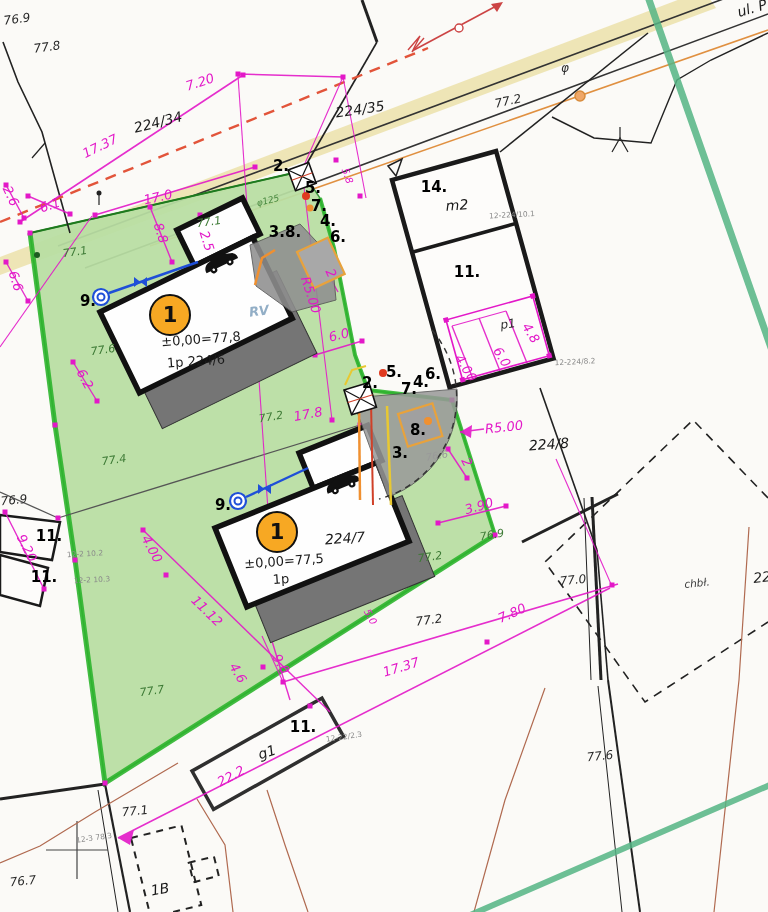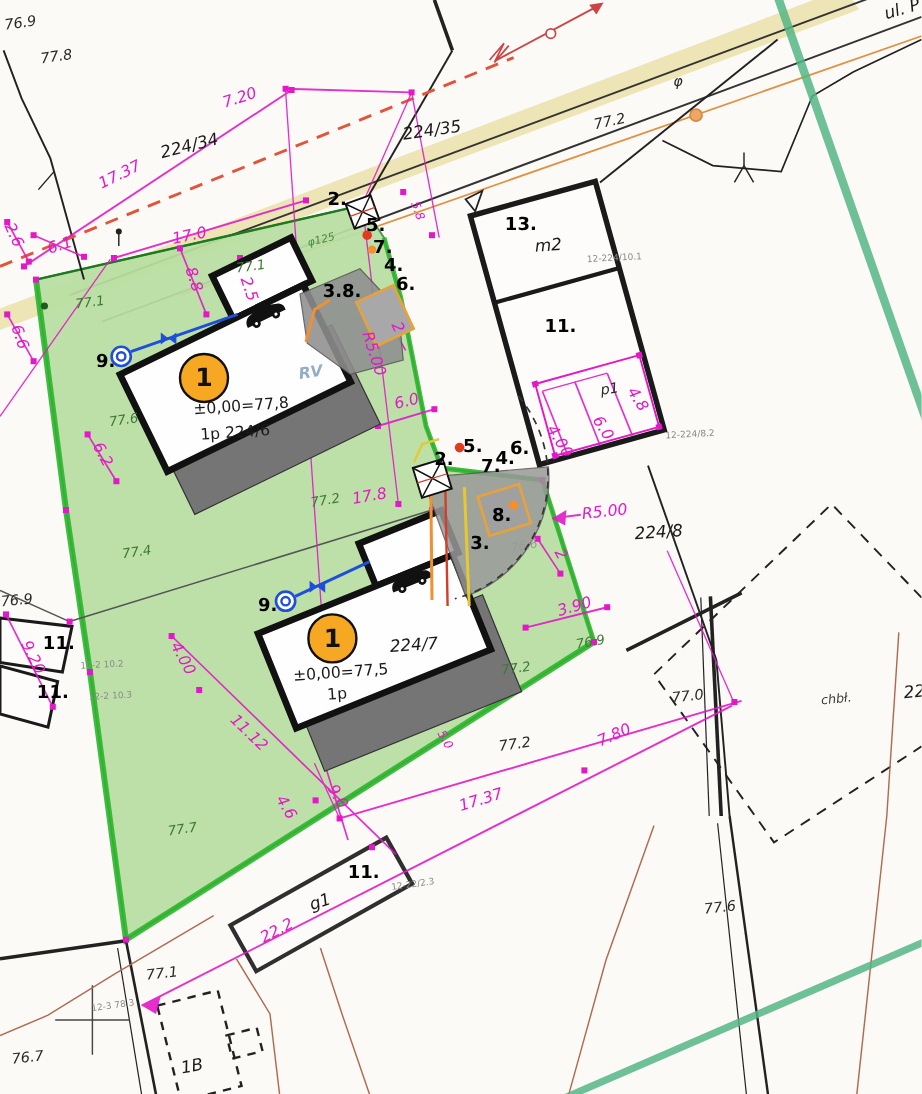--- a/index.html
+++ b/index.html
@@ -348,34 +348,34 @@
     <div class="lb blkS" style="left: 697px; top: 583px; transform: translate(-50%, -50%) rotate(-6deg);">chbł.</div>
     <div class="lb parcel" style="left: 762px; top: 577px; transform: translate(-50%, -50%) rotate(-6deg);">22</div>
     <div class="lb parcel" style="left: 549px; top: 444px; transform: translate(-50%, -50%) rotate(-4deg);">224/8</div>
     <div class="lb parcel" style="left: 345px; top: 538px; transform: translate(-50%, -50%) rotate(-4deg);">224/7</div>
     <div class="lb bld" style="left: 201px; top: 339px; transform: translate(-50%, -50%) rotate(-4deg);">±0,00=77,8</div>
     <div class="lb bld" style="left: 196px; top: 361px; transform: translate(-50%, -50%) rotate(-4deg);">1p 224/6</div>
     <div class="lb bld" style="left: 284px; top: 561px; transform: translate(-50%, -50%) rotate(-4deg);">±0,00=77,5</div>
     <div class="lb bld" style="left: 281px; top: 579px; transform: translate(-50%, -50%) rotate(-4deg);">1p</div>
     <div class="lb blu" style="left: 259px; top: 311px; transform: translate(-50%, -50%) rotate(-8deg);">RV</div>
     <div class="lb parcel" style="left: 457px; top: 205px; transform: translate(-50%, -50%) rotate(-4deg);">m2</div>
-    <div class="lb bold" style="left: 434px; top: 187px; transform: translate(-50%, -50%) rotate(0deg);">13.</div>
+    <div class="lb bold" style="left: 434px; top: 187px; transform: translate(-50%, -50%) rotate(0deg);">14.</div>
     <div class="lb bold" style="left: 467px; top: 272px; transform: translate(-50%, -50%) rotate(0deg);">11.</div>
     <div class="lb bold" style="left: 49px; top: 536px; transform: translate(-50%, -50%) rotate(0deg);">11.</div>
     <div class="lb bold" style="left: 44px; top: 577px; transform: translate(-50%, -50%) rotate(0deg);">11.</div>
     <div class="lb bold" style="left: 303px; top: 727px; transform: translate(-50%, -50%) rotate(0deg);">11.</div>
     <div class="lb blk" style="left: 508px; top: 324px; transform: translate(-50%, -50%) rotate(-8deg);">p1</div>
     <div class="lb parcel" style="left: 267px; top: 752px; transform: translate(-50%, -50%) rotate(-18deg);">g1</div>
     <div class="lb parcel" style="left: 160px; top: 889px; transform: translate(-50%, -50%) rotate(-10deg);">1B</div>
     <div class="lb bold" style="left: 281px; top: 166px; transform: translate(-50%, -50%) rotate(0deg);">2.</div>
     <div class="lb bold" style="left: 313px; top: 188px; transform: translate(-50%, -50%) rotate(0deg);">5.</div>
     <div class="lb bold" style="left: 319px; top: 206px; transform: translate(-50%, -50%) rotate(0deg);">7.</div>
     <div class="lb bold" style="left: 328px; top: 221px; transform: translate(-50%, -50%) rotate(0deg);">4.</div>
     <div class="lb bold" style="left: 338px; top: 237px; transform: translate(-50%, -50%) rotate(0deg);">6.</div>
-    <div class="lb bold" style="left: 285px; top: 243px; transform: translate(-50%, -50%) rotate(0deg);">3.8.</div>
+    <div class="lb bold" style="left: 285px; top: 232px; transform: translate(-50%, -50%) rotate(0deg);">3.8.</div>
     <div class="lb bold" style="left: 370px; top: 383px; transform: translate(-50%, -50%) rotate(0deg);">2.</div>
     <div class="lb bold" style="left: 394px; top: 372px; transform: translate(-50%, -50%) rotate(0deg);">5.</div>
     <div class="lb bold" style="left: 409px; top: 389px; transform: translate(-50%, -50%) rotate(0deg);">7.</div>
     <div class="lb bold" style="left: 421px; top: 382px; transform: translate(-50%, -50%) rotate(0deg);">4.</div>
     <div class="lb bold" style="left: 433px; top: 374px; transform: translate(-50%, -50%) rotate(0deg);">6.</div>
     <div class="lb bold" style="left: 418px; top: 430px; transform: translate(-50%, -50%) rotate(0deg);">8.</div>
     <div class="lb bold" style="left: 400px; top: 453px; transform: translate(-50%, -50%) rotate(0deg);">3.</div>
     <div class="lb bold" style="left: 88px; top: 301px; transform: translate(-50%, -50%) rotate(0deg);">9.</div>
     <div class="lb bold" style="left: 223px; top: 505px; transform: translate(-50%, -50%) rotate(0deg);">9.</div>
     <div class="lb grnS" style="left: 268px; top: 201px; transform: translate(-50%, -50%) rotate(-14deg);">φ125</div>

